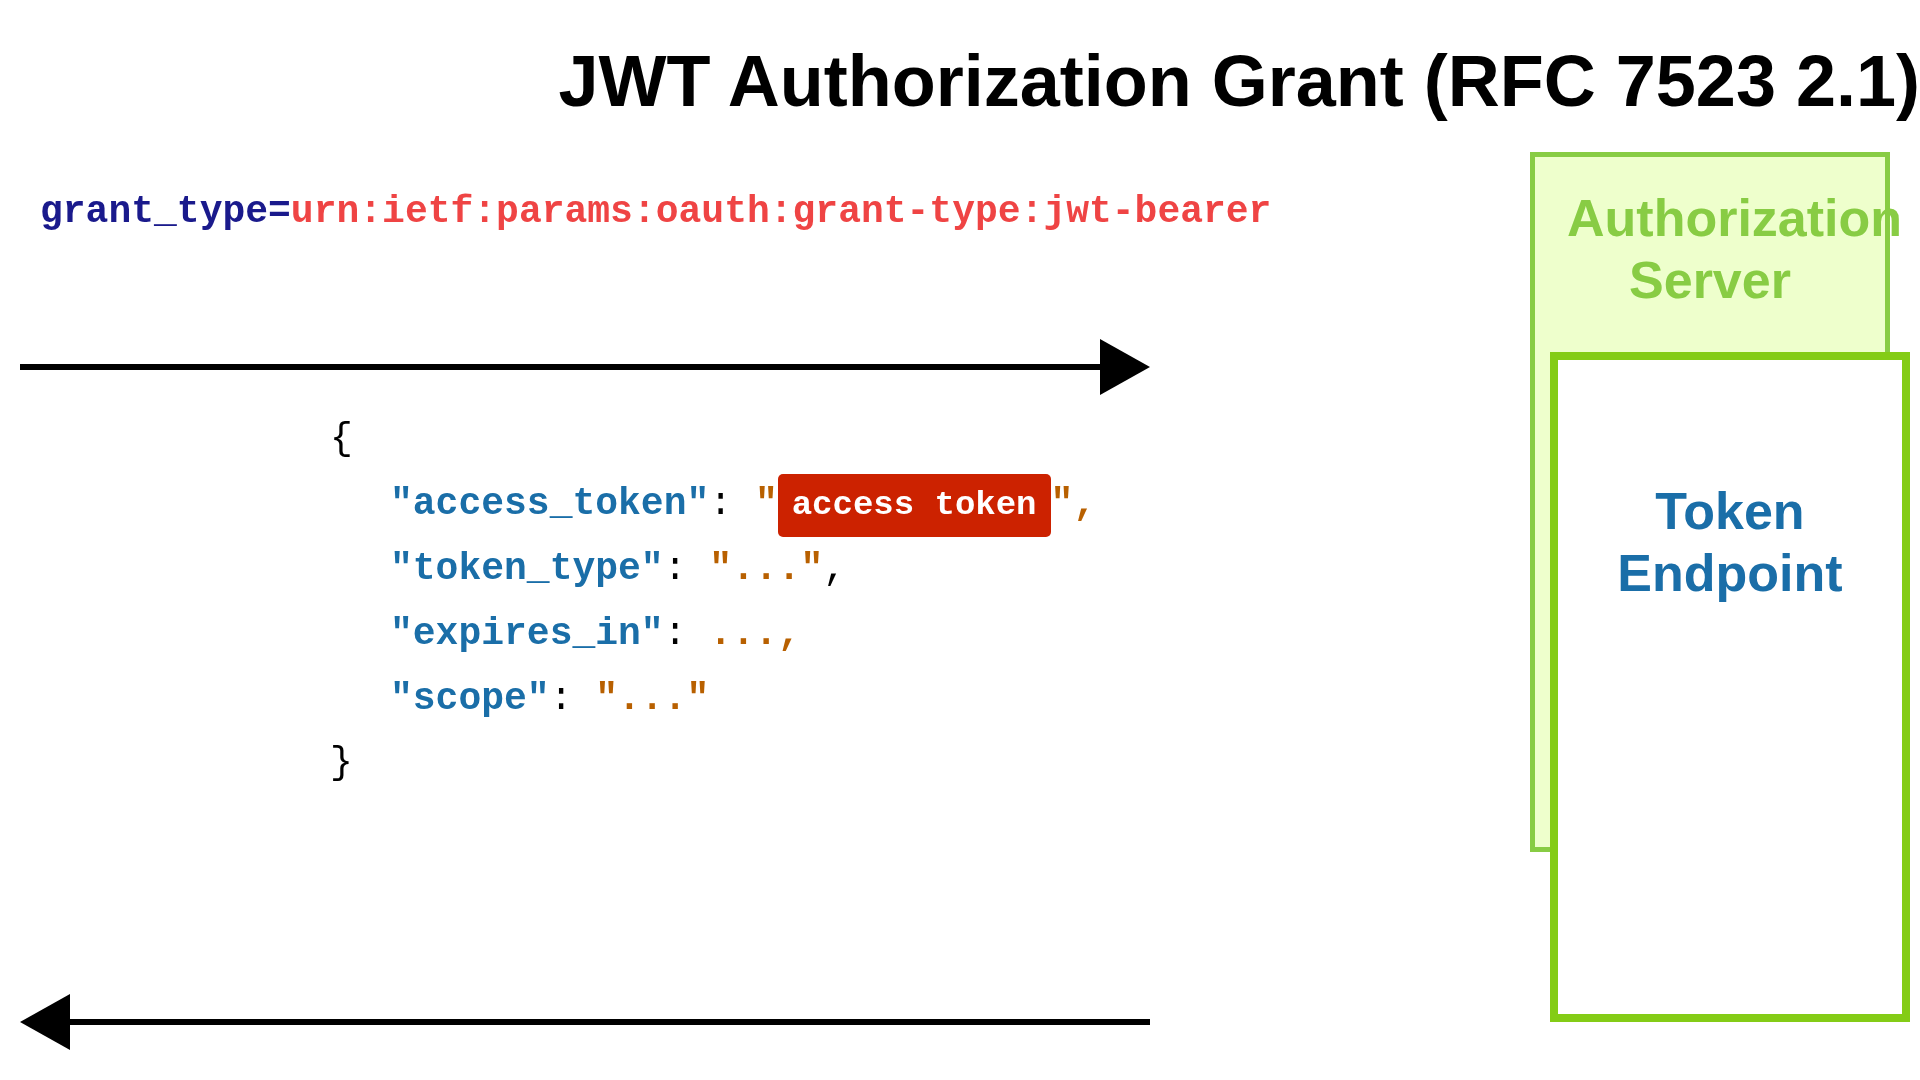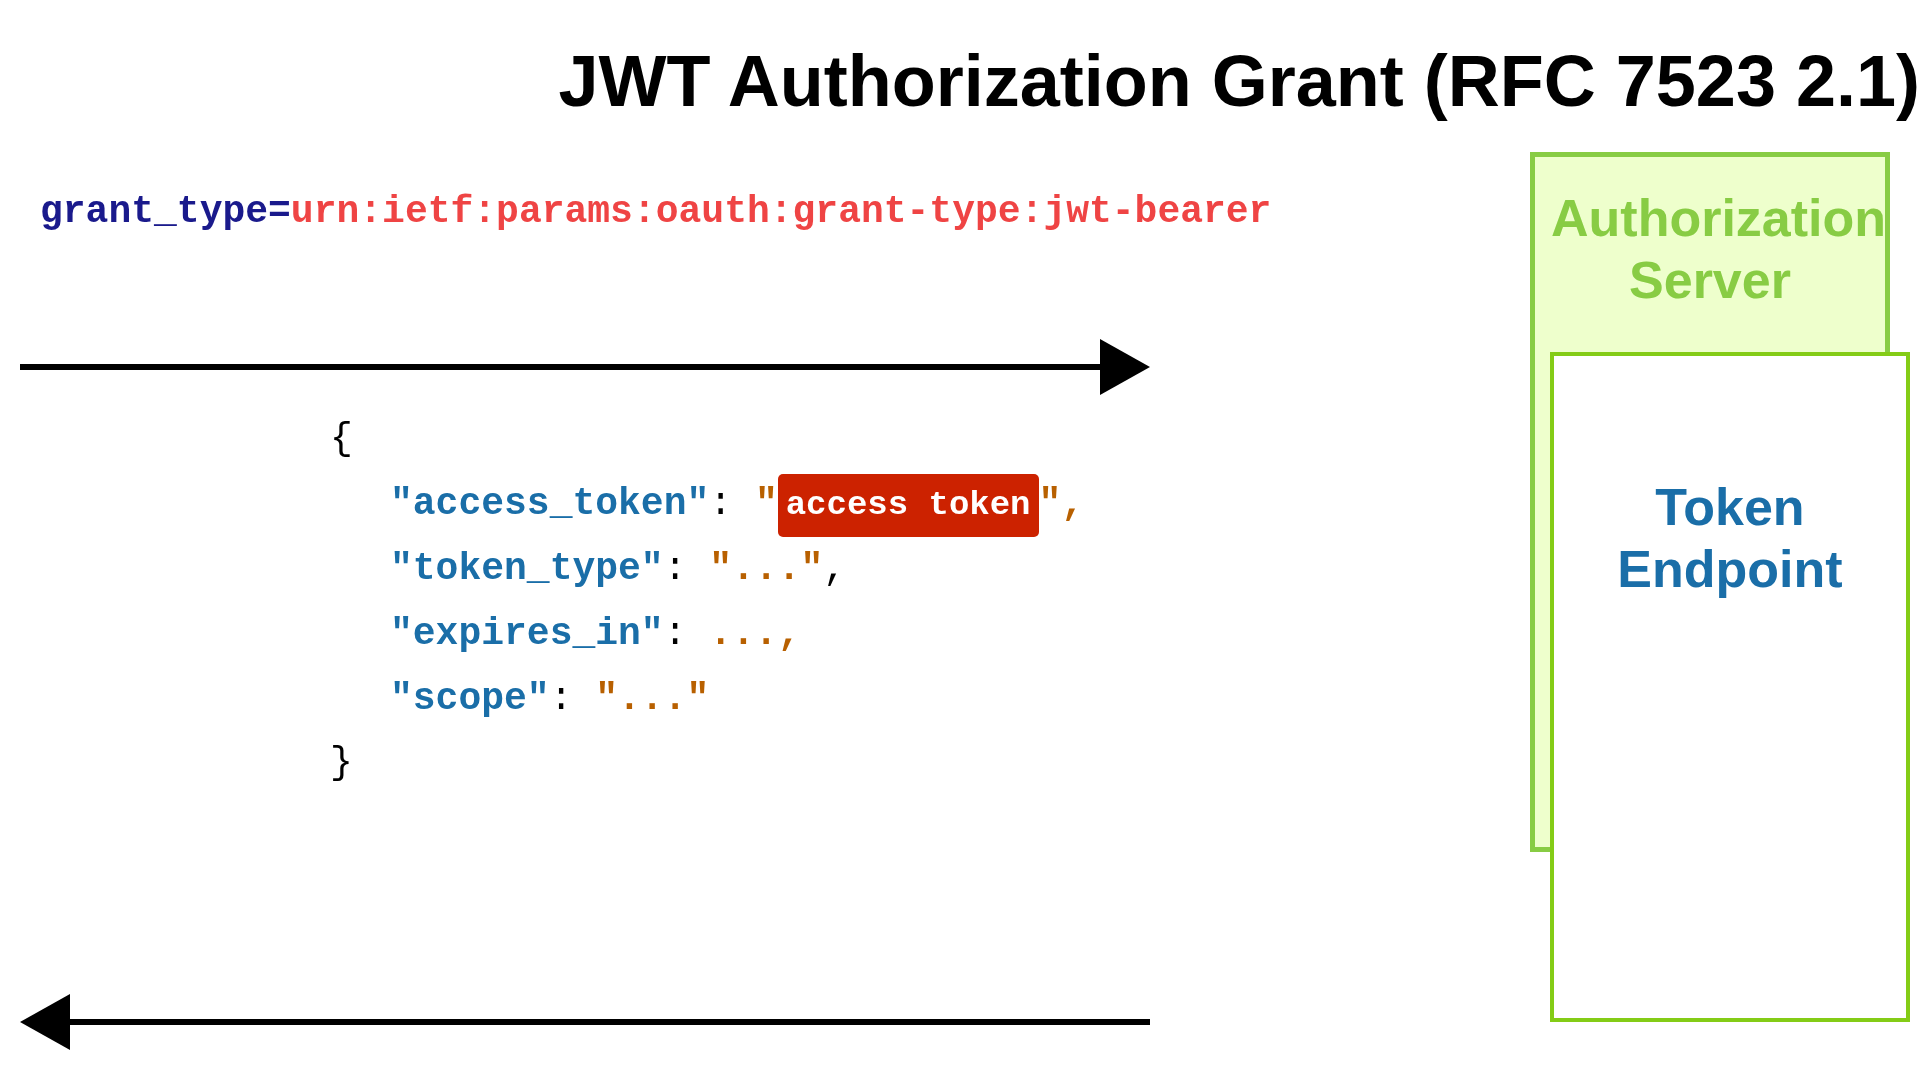--- a/index.html
+++ b/index.html
@@ -163,21 +163,21 @@
       color: #b86000;
       font-weight: bold;
     }
 
     .access-token-badge {
       display: inline-block;
       background-color: #cc2200;
       color: #ffffff;
       font-weight: 900;
       font-size: 34px;
-      padding: 3px 8px;
+      padding: 3px 14px;
       border-radius: 5px;
       font-family: 'Courier New', Courier, monospace;
     }
 
     
     .auth-server-container {
       position: absolute;
       top: 0px;
       right: 10px;
       width: 380px;
@@ -193,31 +193,31 @@
       border: 5px solid #88cc44;
       background: #eeffcc;
       z-index: 1;
     }
 
     .auth-server-label {
       text-align: center;
       font-size: 52px;
       font-weight: 900;
       color: #88cc44;
-      padding: 30px 16px;
+      padding: 30px 32px;
       line-height: 1.2;
     }
 
     .token-endpoint-box {
       position: absolute;
       top: 200px;
       left: 20px;
       width: 360px;
       height: 670px;
-      border: 4px solid #84cc16;
+      border: 8px solid #84cc16;
       background: #ffffff;
       z-index: 2;
     }
 
     .token-endpoint-label {
       text-align: center;
       font-size: 52px;
       font-weight: 900;
       color: #1a6ea8;
       padding: 120px 20px 20px 20px;

